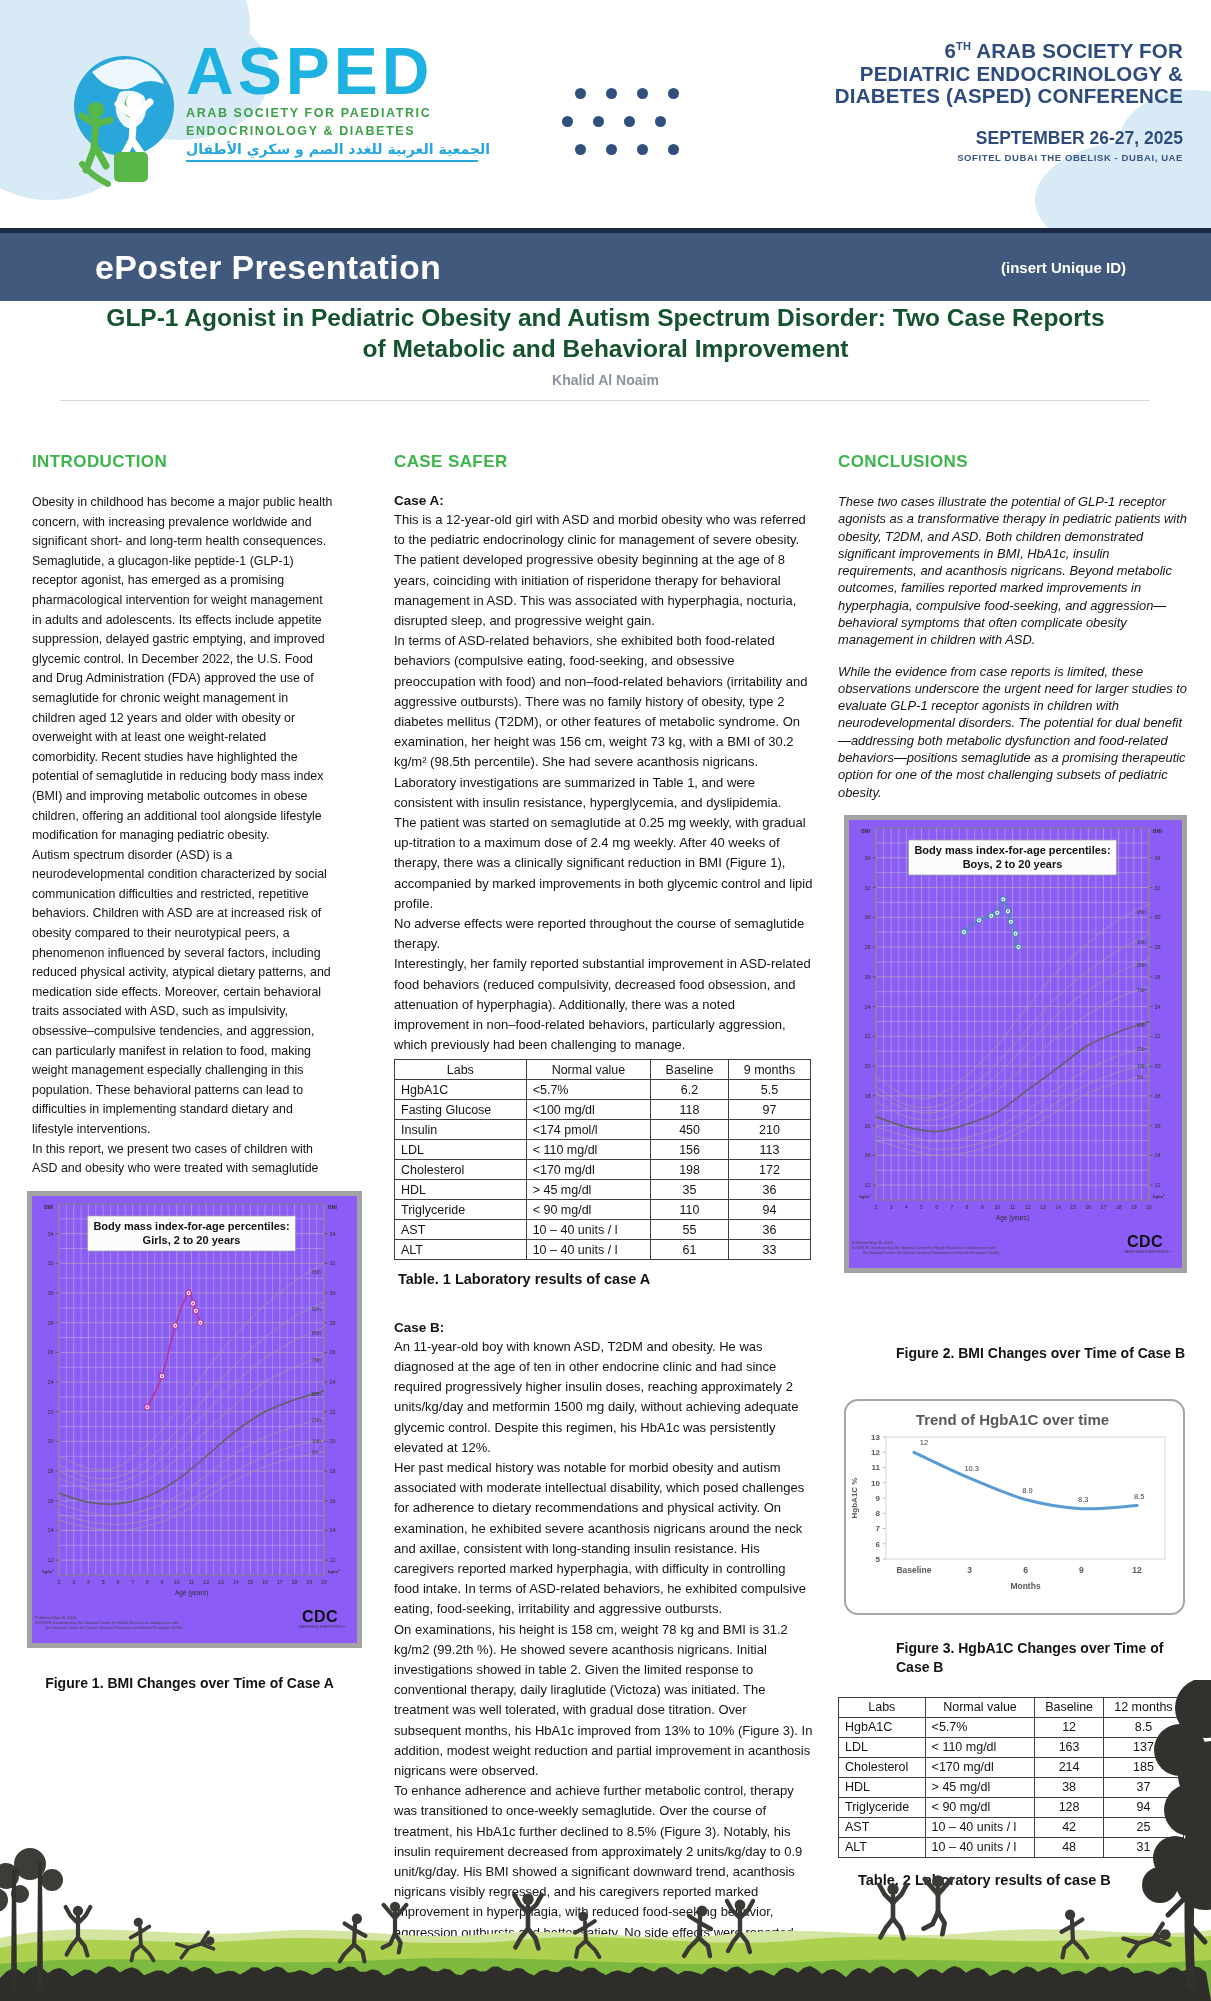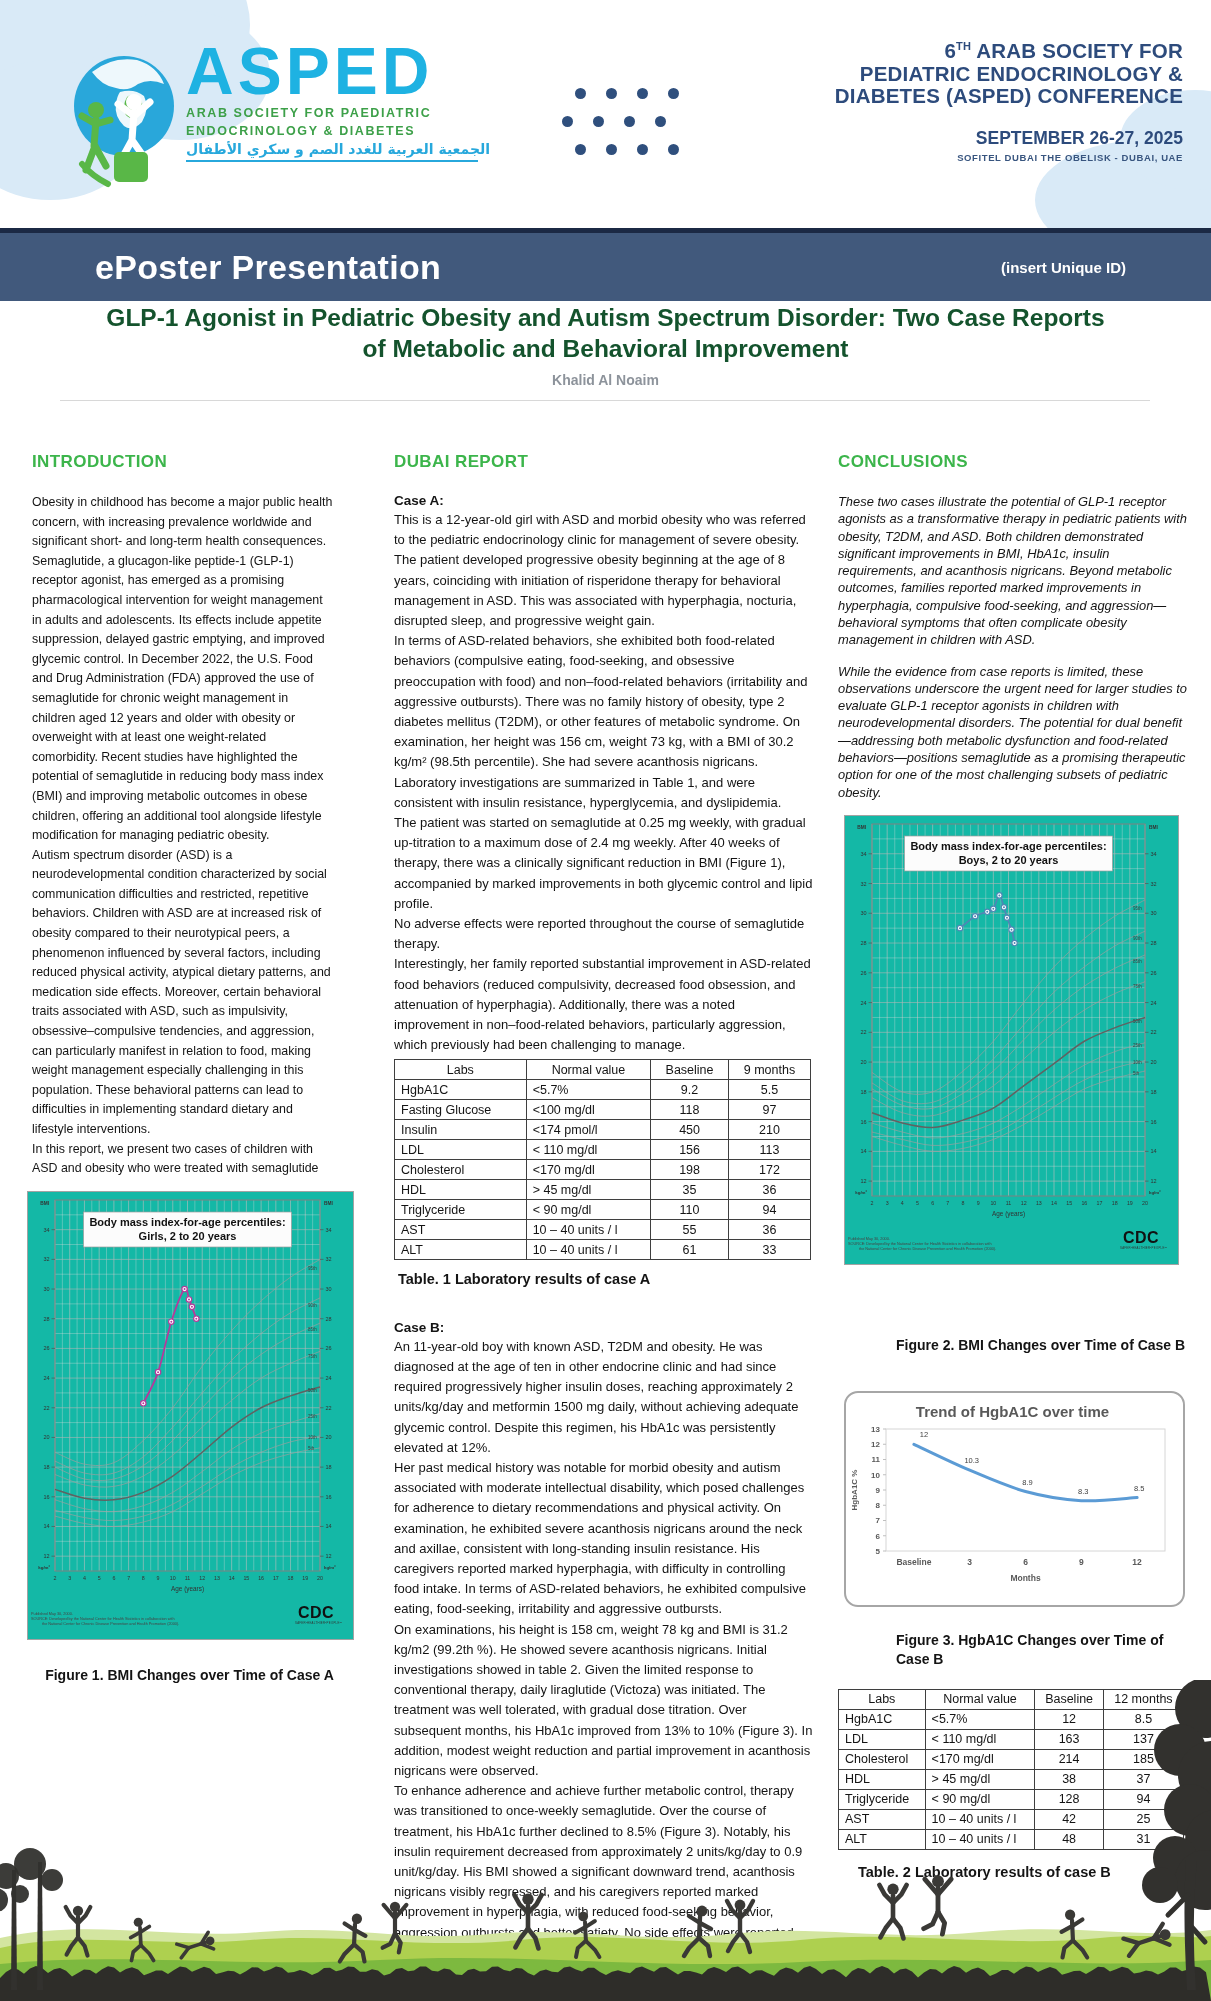--- a/index.html
+++ b/index.html
@@ -53,21 +53,21 @@
   table.labs th,table.labs td{border:1.4px solid #3f3f3f;padding:0 6px;height:19px;font-weight:400;}
   table.labs th{text-align:center;}
   table.labs td.l{text-align:left;}
   table.labs td.c{text-align:center;}
   .t1{width:417px;margin-top:4px;}
   .t2{width:346px;}
   .tbl-caption{font-weight:700;font-size:14.5px;line-height:1.4;margin-top:9px;}
   .t1-cap{width:310px;padding-left:4px;}
   .t2-cap{width:300px;padding-left:20px;margin-top:12px;}
   
-  .fig-box{background:#14b8a6;border:1px solid #a3a3a3;}
+  .fig-box{background:#8b5cf6;border:5px solid #a3a3a3;}
   .fig1-box{width:325px;margin:12px 0 0 -5px;}
   .fig2-box{width:333px;margin:0 0 0 6px;}
   .fig-caption{font-weight:700;font-size:14px;}
   .fig1-cap{text-align:center;margin-top:27px;width:325px;margin-left:-5px;}
   .fig2-cap{margin-top:72px;padding-left:58px;}
   .fig3-box{width:337px;height:212px;border:2px solid #a6a6a6;border-radius:14px;
             margin:38px 0 0 6px;background:#fff;overflow:hidden;}
   .fig3-cap{margin-top:24px;padding-left:58px;width:280px;line-height:1.35;margin-bottom:20px;}
   svg text{font-family:"Liberation Sans",sans-serif;}
   
@@ -337,21 +337,21 @@
           <text x="3" y="428" fill="#444" font-size="3.8">SOURCE: Developed by the National Center for Health Statistics in collaboration with</text>
           <text x="14" y="432.6" fill="#444" font-size="3.8">the National Center for Chronic Disease Prevention and Health Promotion (2000).</text>
           <text x="270" y="426" fill="#111" font-size="16" font-weight="bold" letter-spacing="0.5">CDC</text>
           <text x="267" y="432" fill="#333" font-size="2.8" letter-spacing="0.3">SAFER•HEALTHIER•PEOPLE™</text>
         </svg>
     </div>
     <div class="fig-caption fig1-cap">Figure 1. BMI Changes over Time of Case A</div>
   </div>
 
   <div class="col col2">
-    <h2 class="sec-head">DUBAI REPORT</h2>
+    <h2 class="sec-head">CASE SAFER</h2>
     <p class="case-label">Case A:</p>
     <div class="body">
         <p>This is a 12-year-old girl with ASD and morbid obesity who was referred to the pediatric endocrinology clinic for management of severe obesity.</p>
         <p>The patient developed progressive obesity beginning at the age of 8 years, coinciding with initiation of risperidone therapy for behavioral management in ASD. This was associated with hyperphagia, nocturia, disrupted sleep, and progressive weight gain.</p>
         <p>In terms of ASD-related behaviors, she exhibited both food-related behaviors (compulsive eating, food-seeking, and obsessive preoccupation with food) and non–food-related behaviors (irritability and aggressive outbursts). There was no family history of obesity, type 2 diabetes mellitus (T2DM), or other features of metabolic syndrome. On examination, her height was 156 cm, weight 73 kg, with a BMI of 30.2 kg/m² (98.5th percentile). She had severe acanthosis nigricans. Laboratory investigations are summarized in Table 1, and were consistent with insulin resistance, hyperglycemia, and dyslipidemia.</p>
         <p>The patient was started on semaglutide at 0.25 mg weekly, with gradual up-titration to a maximum dose of 2.4 mg weekly. After 40 weeks of therapy, there was a clinically significant reduction in BMI (Figure 1), accompanied by marked improvements in both glycemic control and lipid profile.</p>
         <p>No adverse effects were reported throughout the course of semaglutide therapy.</p>
         <p>Interestingly, her family reported substantial improvement in ASD-related food behaviors (reduced compulsivity, decreased food obsession, and attenuation of hyperphagia). Additionally, there was a noted improvement in non–food-related behaviors, particularly aggression, which previously had been challenging to manage.</p>
       </div>
     <table class="labs t1">
@@ -360,21 +360,21 @@
             <th>Labs</th>
             <th>Normal value</th>
             <th>Baseline</th>
             <th>9 months</th>
           </tr>
         </thead>
         <tbody>
           <tr>
             <td class="l">HgbA1C</td>
             <td class="l">&lt;5.7%</td>
-            <td class="c">9.2</td>
+            <td class="c">6.2</td>
             <td class="c">5.5</td>
           </tr>
           <tr>
             <td class="l">Fasting Glucose</td>
             <td class="l">&lt;100 mg/dl</td>
             <td class="c">118</td>
             <td class="c">97</td>
           </tr>
           <tr>
             <td class="l">Insulin</td>

